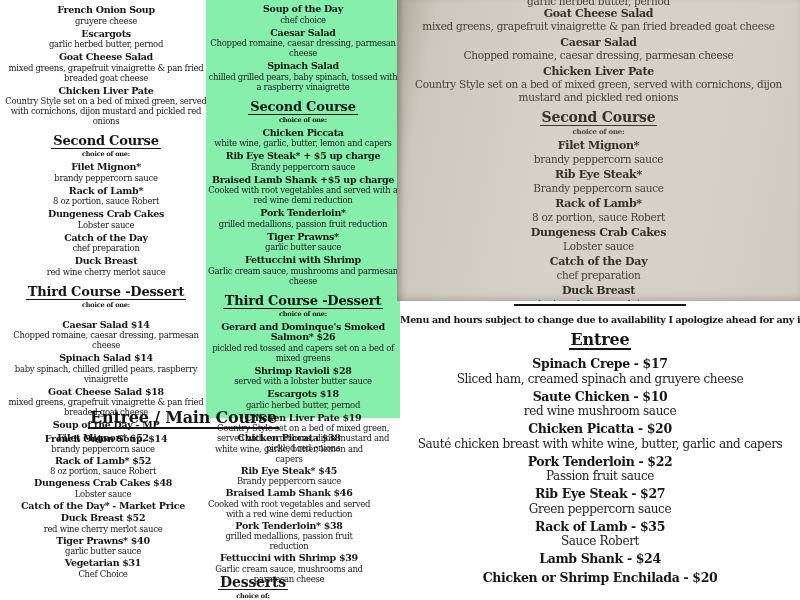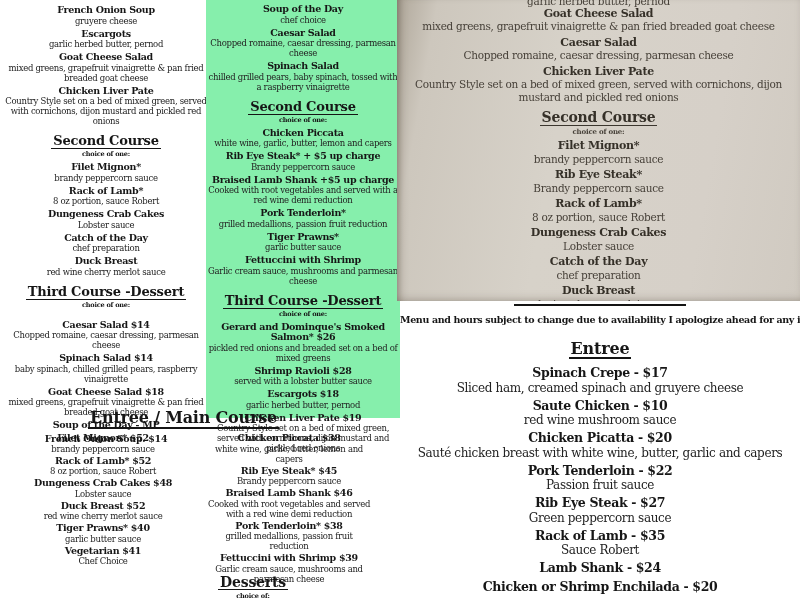--- a/index.html
+++ b/index.html
@@ -51,21 +51,21 @@
   #photo .uh{border-color:#3b362e;color:#353028;}
   #photo .sec-sub{font-size:7px;color:#474139;margin:2px 0 4px;}
   #photo .topcut{margin-top:-5px;text-align:center;font-size:10.5px;line-height:12.5px;
                  color:#474139;letter-spacing:-0.3px;}
   
   #takeout-heading{left:400px;top:282px;width:400px;text-align:center;z-index:4;}
   #takeout-heading .uh{font-size:20px;line-height:22px;border-bottom-width:2.5px;}
   #takeout{left:400px;top:301px;width:400px;z-index:3;}
   #takeout .disclaimer{margin-top:13px;text-align:center;font-weight:bold;
       font-size:9.5px;letter-spacing:-0.35px;white-space:nowrap;}
-  #takeout .sec{margin-top:14px;}
+  #takeout .sec{margin-top:5px;}
   #takeout .uh{font-size:16px;line-height:17px;border-bottom-width:2px;}
   #takeout .items{margin-top:7px;}
   #takeout .mi{margin-bottom:4px;}
   #takeout .nm{font-size:12.5px;line-height:14.5px;letter-spacing:-0.35px;}
   #takeout .ds{font-size:12px;line-height:14px;letter-spacing:-0.35px;text-align:center;}
 </style>
 </head>
 <body>
 
 <div id="col1" class="abs">
@@ -207,21 +207,21 @@
     <div class="ds">Garlic cream sauce, mushrooms and parmesan cheese</div>
   </div>
 </div>
   <div class="sec">
     <span class="uh sec-head">Third Course -Dessert</span>
     <div class="sec-sub">choice of one:</div>
   </div>
   <div class="list">
   <div class="mi">
     <div class="nm">Gerard and Dominque's Smoked Salmon*  $26</div>
-    <div class="ds">pickled red onions and breaded set on a bed of mixed greens</div>
+    <div class="ds">pickled red tossed and capers set on a bed of mixed greens</div>
   </div>
 
   <div class="mi">
     <div class="nm">Shrimp Ravioli $28</div>
     <div class="ds">served with a lobster butter sauce</div>
   </div>
 
   <div class="mi">
     <div class="nm">Escargots $18</div>
     <div class="ds">garlic herbed butter, pernod</div>
@@ -248,33 +248,37 @@
   <div class="mi">
     <div class="nm">Rack of Lamb*  $52</div>
     <div class="ds">8 oz portion, sauce Robert</div>
   </div>
 
   <div class="mi">
     <div class="nm">Dungeness Crab Cakes  $48</div>
     <div class="ds">Lobster sauce</div>
   </div>
 
+  <div class="mi">
+    <div class="nm">Catch of the Day* - Market Price</div>
+
+  </div>
 
   <div class="mi">
     <div class="nm">Duck Breast  $52</div>
     <div class="ds">red wine cherry merlot sauce</div>
   </div>
 
   <div class="mi">
     <div class="nm">Tiger Prawns*  $40</div>
     <div class="ds">garlic butter sauce</div>
   </div>
 
   <div class="mi">
-    <div class="nm">Vegetarian  $41</div>
+    <div class="nm">Vegetarian  $31</div>
     <div class="ds">Chef Choice</div>
   </div>
 </div>
     <div id="main-colB" class="list">
   <div class="mi">
     <div class="nm">Chicken Piccata  $38</div>
     <div class="ds">white wine, garlic, butter, lemon and capers</div>
   </div>
 
   <div class="mi">

